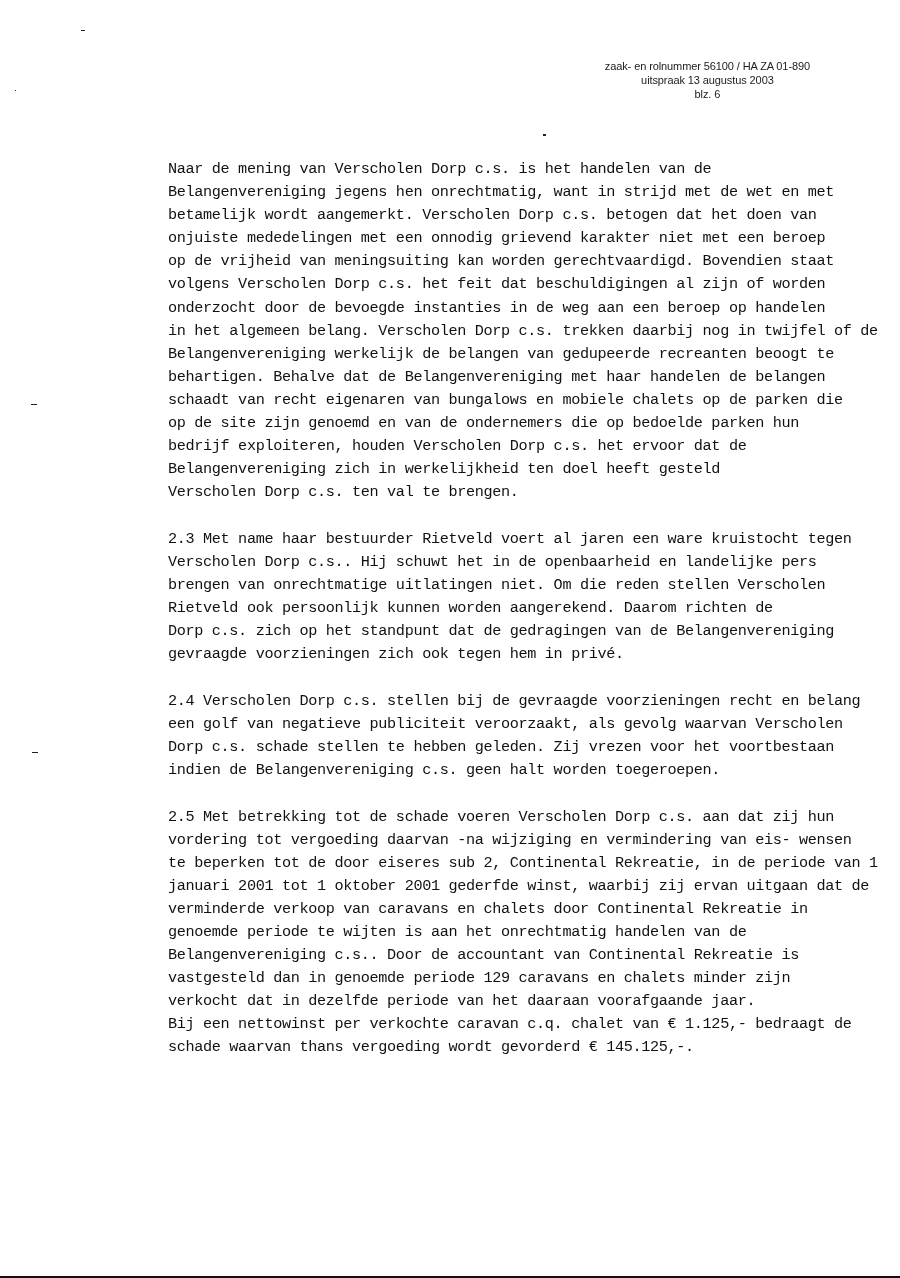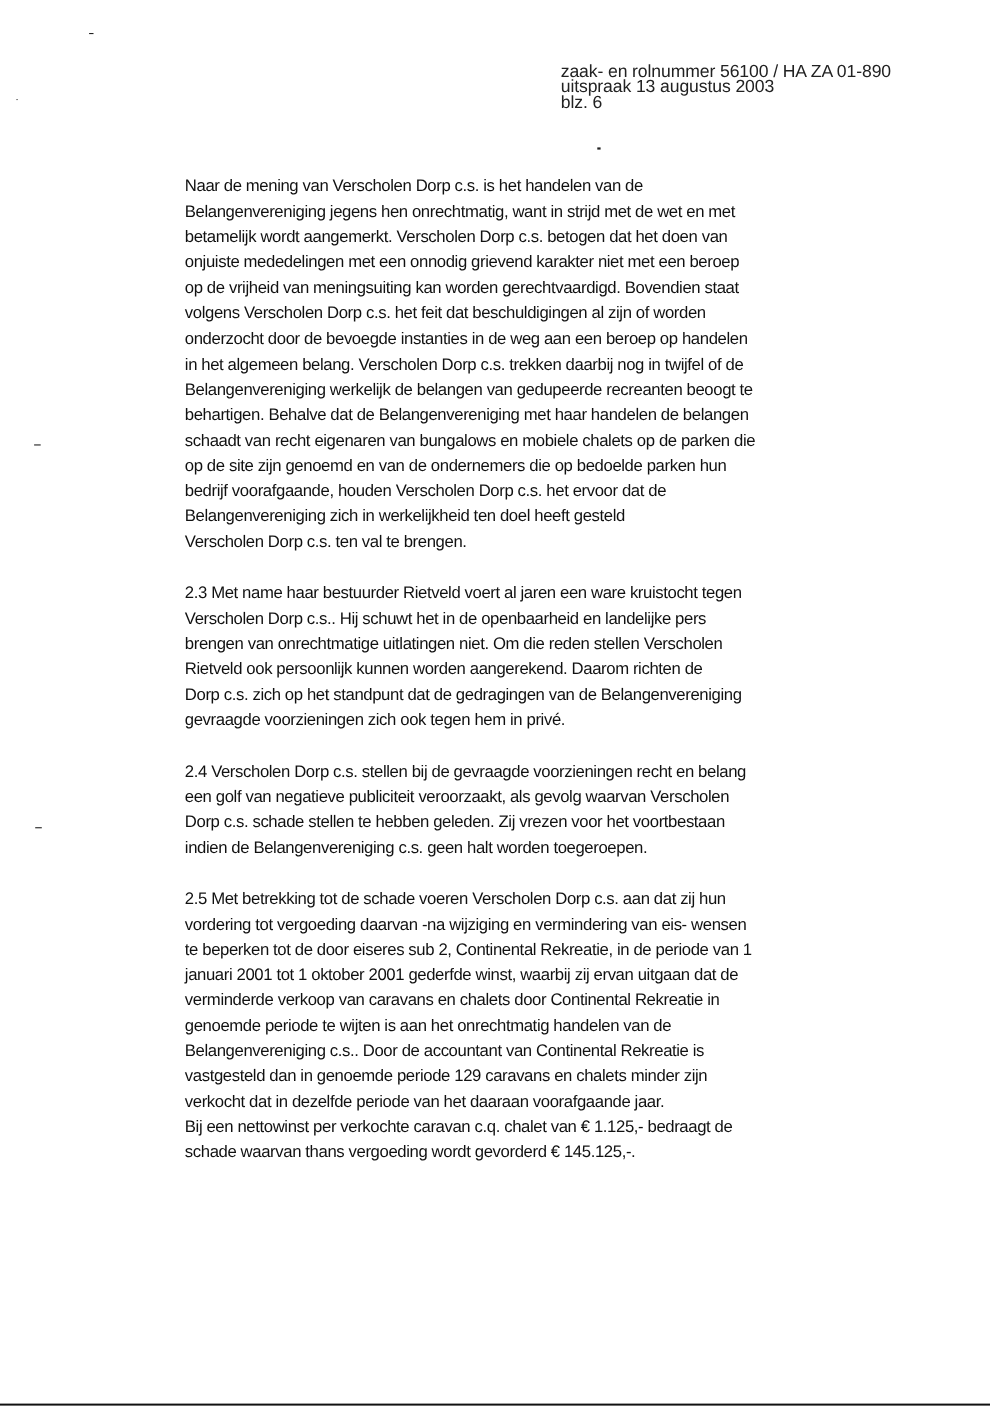--- a/index.html
+++ b/index.html
@@ -11,34 +11,34 @@
       width: 900px;
       height: 1278px;
       position: relative;
       overflow: hidden;
       color: #111111;
     }
     .header {
       position: absolute;
       right: 90px;
       top: 59px;
-      text-align: left;
+      text-align: center;
       font-family: "Liberation Sans", sans-serif;
-      font-size: 16px;
+      font-size: 11px;
       line-height: 14px;
       color: #222222;
       letter-spacing: -0.1px;
     }
     .header div { white-space: nowrap; }
     .body-text {
       position: absolute;
       left: 168px;
       top: 158px;
       width: 650px;
-      font-family: Liberation Sans, sans-serif;
+      font-family: Liberation Mono, monospace;
       font-size: 15.2px;
       line-height: 23.1px;
       letter-spacing: -0.35px;
       color: #111111;
     }
     .para { margin: 0; }
     .para .line { display: block; white-space: nowrap; }
     .gap { height: 23.4px; }
     .mark {
       position: absolute;
@@ -82,21 +82,21 @@
     <span class="line">betamelijk wordt aangemerkt. Verscholen Dorp c.s. betogen dat het doen van</span>
     <span class="line">onjuiste mededelingen met een onnodig grievend karakter niet met een beroep</span>
     <span class="line">op de vrijheid van meningsuiting kan worden gerechtvaardigd. Bovendien staat</span>
     <span class="line">volgens Verscholen Dorp c.s. het feit dat beschuldigingen al zijn of worden</span>
     <span class="line">onderzocht door de bevoegde instanties in de weg aan een beroep op handelen</span>
     <span class="line">in het algemeen belang. Verscholen Dorp c.s. trekken daarbij nog in twijfel of de</span>
     <span class="line">Belangenvereniging werkelijk de belangen van gedupeerde recreanten beoogt te</span>
     <span class="line">behartigen. Behalve dat de Belangenvereniging met haar handelen de belangen</span>
     <span class="line">schaadt van recht eigenaren van bungalows en mobiele chalets op de parken die</span>
     <span class="line">op de site zijn genoemd en van de ondernemers die op bedoelde parken hun</span>
-    <span class="line">bedrijf voorafgaande, houden Verscholen Dorp c.s. het ervoor dat de</span>
+    <span class="line">bedrijf exploiteren, houden Verscholen Dorp c.s. het ervoor dat de</span>
     <span class="line">Belangenvereniging zich in werkelijkheid ten doel heeft gesteld</span>
     <span class="line">Verscholen Dorp c.s. ten val te brengen.</span>
   </p>
   <div class="gap"></div>
   <p class="para">
     <span class="line">2.3 Met name haar bestuurder Rietveld voert al jaren een ware kruistocht tegen</span>
     <span class="line">Verscholen Dorp c.s.. Hij schuwt het in de openbaarheid en landelijke pers</span>
     <span class="line">brengen van onrechtmatige uitlatingen niet. Om die reden stellen Verscholen</span>
     <span class="line">Rietveld ook persoonlijk kunnen worden aangerekend. Daarom richten de</span>
     <span class="line">Dorp c.s. zich op het standpunt dat de gedragingen van de Belangenvereniging</span>

